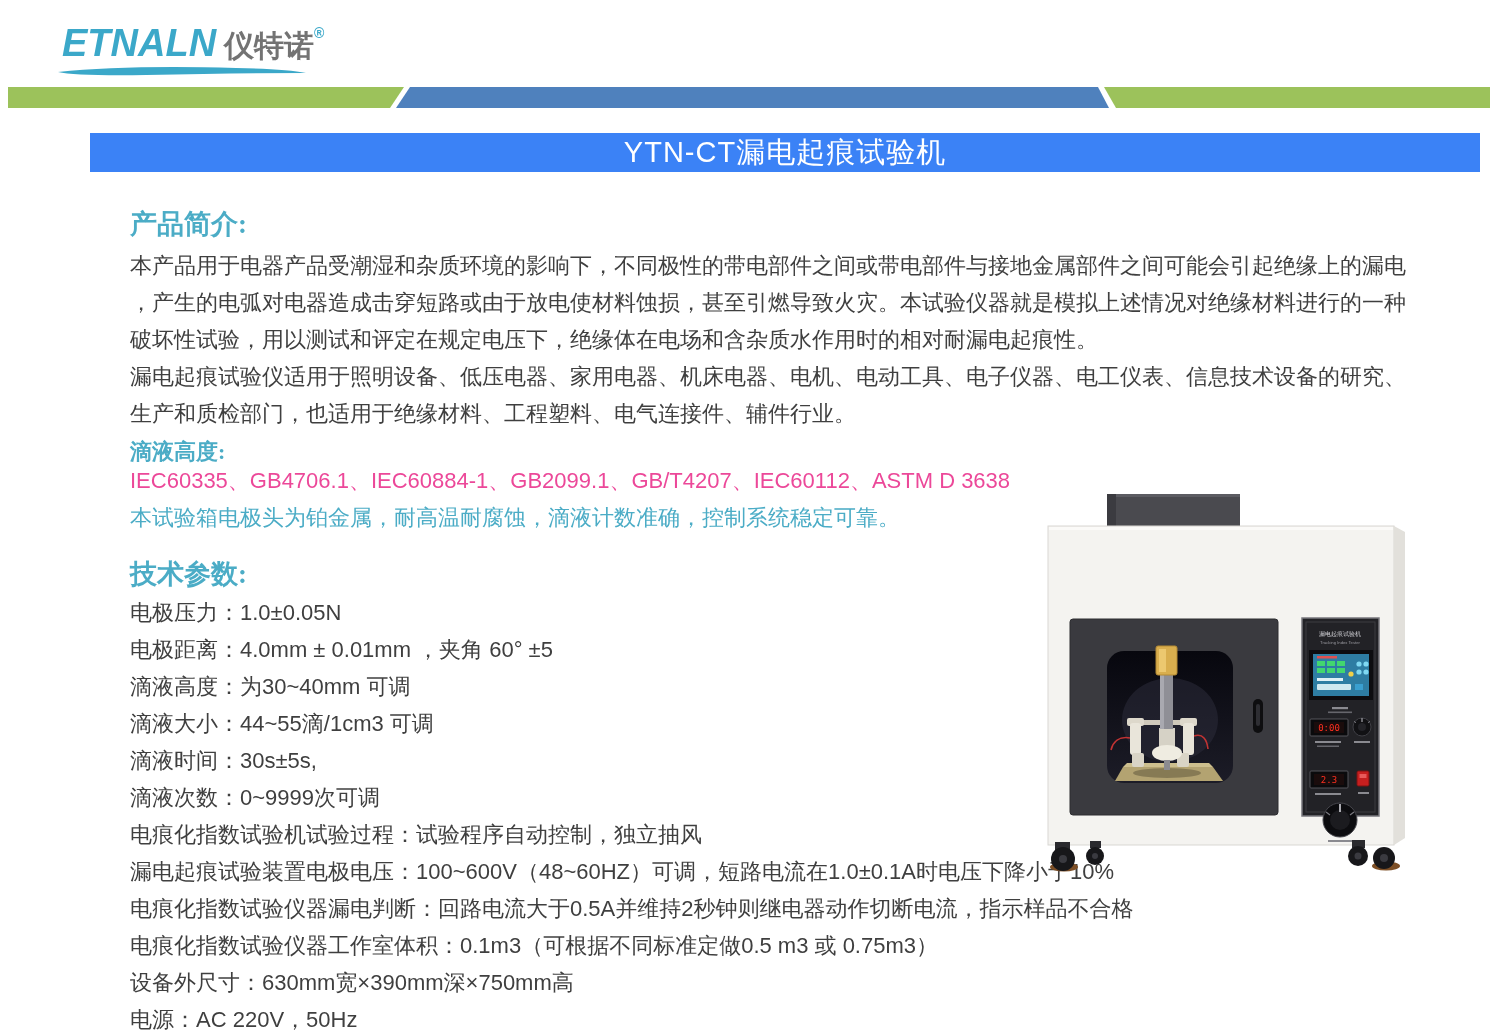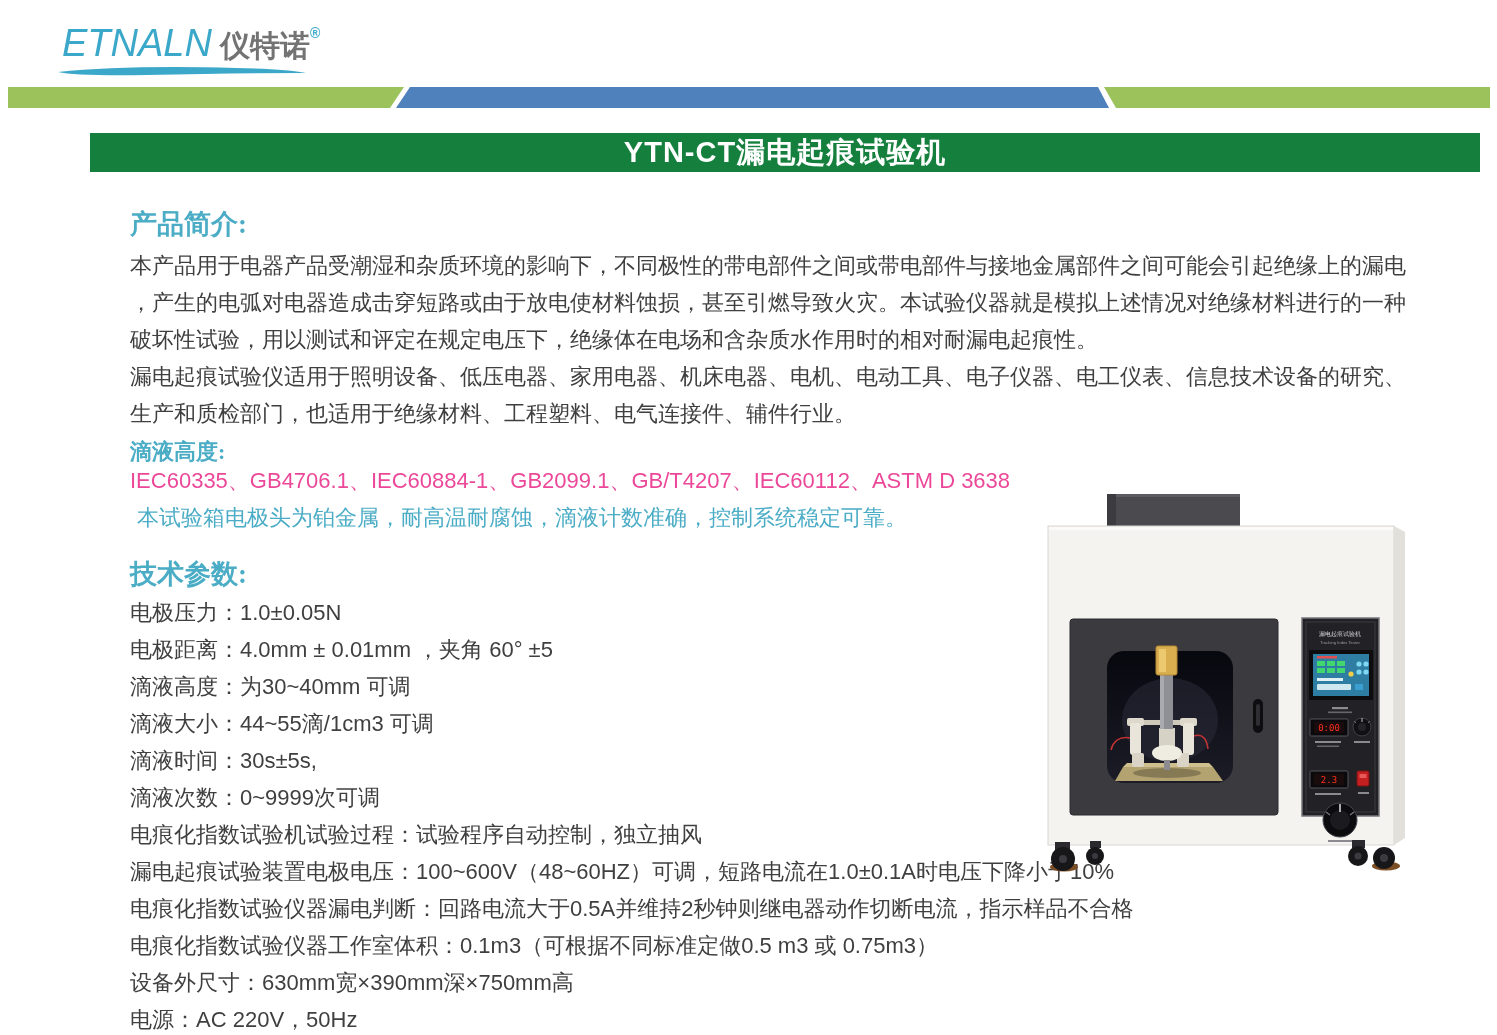--- a/index.html
+++ b/index.html
@@ -2,44 +2,44 @@
 <html><head>
 <meta charset="utf-8">
 <style>
   html,body{margin:0;padding:0;background:#ffffff;}
   .page{position:relative;width:1497px;height:1035px;background:#fff;overflow:hidden;
         font-family:"Liberation Sans",sans-serif;}
   .abs{position:absolute;}
 
   
   .logo{left:62px;top:22px;white-space:nowrap;}
-  .logo .brand{color:#3BA8C9;font-weight:normal;font-style:italic;font-size:38px;letter-spacing:0px;}
+  .logo .brand{color:#3BA8C9;font-weight:bold;font-style:italic;font-size:38px;letter-spacing:0px;}
   .logo .brand-cn{color:#737373;font-weight:bold;font-size:30px;margin-left:8px;}
   .logo .reg{color:#3BA8C9;font-size:14px;font-weight:bold;vertical-align:18px;}
   .swoosh{left:56px;top:66px;}
 
   
   .stripe-green{left:8px;top:87px;width:1482px;height:21px;background:#9CC25B;}
   .stripe-gap{left:390px;top:87px;width:732px;height:21px;background:#ffffff;
       clip-path:polygon(14px 0,714px 0,726px 100%,0 100%);}
   .stripe-blue{left:396px;top:87px;width:720px;height:21px;background:#4F81BD;
       clip-path:polygon(14px 0,702px 0,713px 100%,0 100%);}
 
   
-  .title-bar{left:90px;top:133px;width:1390px;height:39px;background:#15803d;
+  .title-bar{left:90px;top:133px;width:1390px;height:39px;background:#3b82f6;
       display:flex;align-items:center;justify-content:center;
-      color:#fff;font-weight:bold;font-size:29px;letter-spacing:1px;}
+      color:#fff;font-weight:normal;font-size:29px;letter-spacing:1px;}
 
   .h-teal{color:#4BACC6;font-weight:bold;white-space:nowrap;font-family:Liberation Serif, serif;}
   .intro-heading{left:130px;top:206px;font-size:27px;}
   .para{left:130px;top:247px;width:1390px;font-size:22px;color:#3F3F3F;line-height:37px;}
   .para div{white-space:nowrap;}
   .std-heading{left:130px;top:437px;font-size:22px;}
   .std-list{left:130px;top:466px;font-size:22px;color:#ec4899;white-space:nowrap;}
-  .std-note{left:130px;top:503px;font-size:22px;color:#4BACC6;white-space:nowrap;margin-left:7px;}
+  .std-note{left:130px;top:503px;font-size:22px;color:#4BACC6;white-space:nowrap;}
   .spec-heading{left:130px;top:556px;font-size:27px;}
   .spec-list{left:130px;top:594px;font-size:22px;color:#3F3F3F;line-height:37px;}
   .spec-list div{white-space:nowrap;}
 
   
   .machine{left:1037px;top:468px;width:460px;height:420px;z-index:5;}
 </style>
 </head>
 <body>
 

